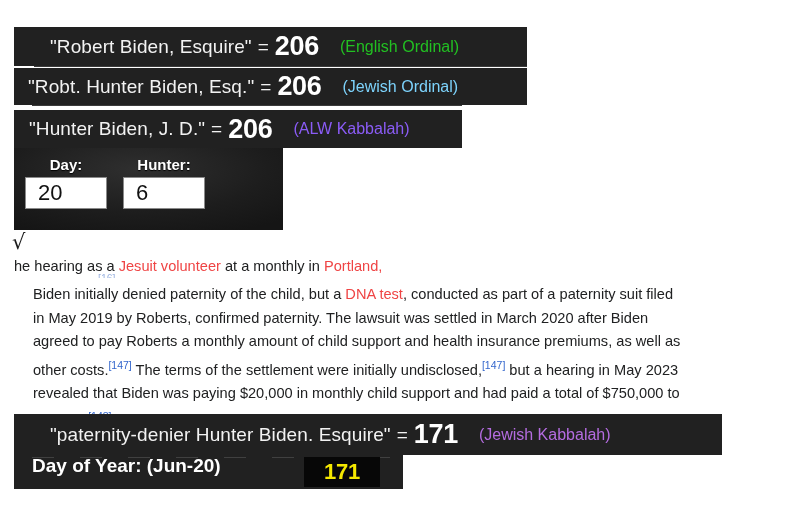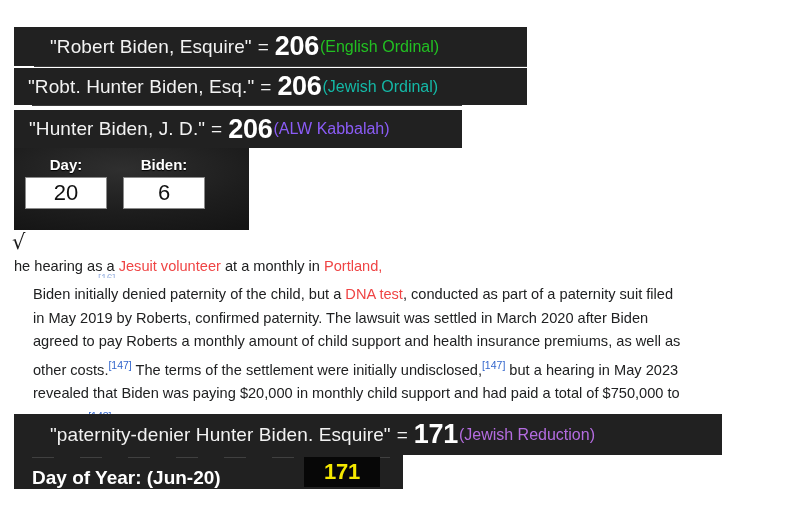--- a/index.html
+++ b/index.html
@@ -37,21 +37,21 @@
     padding: 0 6px;
   }
   .gbar .value {
     color: #ffffff;
     font-size: 27px;
     font-weight: bold;
     letter-spacing: -0.3px;
   }
   .gbar .cipher {
     font-size: 16px;
-    padding-left: 1px;
+    padding-left: 21px;
   }
 
   
   .hairline {
     position: absolute;
     height: 1px;
     background: #3b3b3b;
   }
 
   
@@ -74,22 +74,22 @@
     margin-bottom: 4px;
     text-shadow: 0 1px 1px #000;
   }
   .dm-input {
     box-sizing: border-box;
     background: #ffffff;
     color: #111111;
     border: 1px solid #8a8a8a;
     font-family: "Liberation Sans", sans-serif;
     font-size: 22px;
-    text-align: center;
-    padding: 0;
+    text-align: left;
+    padding: 12px;
     display: block;
     outline: none;
   }
 
   
   #radical-glyph {
     position: absolute;
     color: #1a1a1a;
     font-family: "DejaVu Sans", sans-serif;
     font-size: 21px;
@@ -113,21 +113,21 @@
     font-family: "Liberation Sans", sans-serif;
     overflow: hidden;
     height: 6px;
   }
 
   
   #doy-bar {
     position: absolute;
     background: #212121;
     display: flex;
-    align-items: flex-end;
+    align-items: flex-start;
     box-sizing: border-box;
     overflow: hidden;
   }
   #doy-label {
     color: #ffffff;
     font-size: 19px;
     font-weight: bold;
     white-space: nowrap;
   }
   #doy-value-box {
@@ -166,61 +166,61 @@
   <span class="eq">=</span>
   <span class="value">206</span>
   <span class="cipher" style="color:#22c022;">(English Ordinal)</span>
 </div>
 <div class="hairline" style="left:34px; top:66px; width:493px;"></div>
 
 <div class="gbar" id="gbar-2" style="left:14px; top:68px; width:513px; height:37px; padding-left:14px;">
   <span class="phrase">"Robt. Hunter Biden, Esq."</span>
   <span class="eq">=</span>
   <span class="value">206</span>
-  <span class="cipher" style="color:#14b8a6;">(Jewish Ordinal)</span>
+  <span class="cipher" style="color:#7dd3fc;">(Jewish Ordinal)</span>
 </div>
 <div class="hairline" style="left:32px; top:105px; width:430px;"></div>
 
 <div class="gbar" id="gbar-3" style="left:14px; top:110px; width:448px; height:38px; padding-left:15px;">
   <span class="phrase">"Hunter Biden, J. D."</span>
   <span class="eq">=</span>
   <span class="value">206</span>
   <span class="cipher" style="color:#8b5cf6;">(ALW Kabbalah)</span>
 </div>
 
-<div id="daymonth-panel" style="left:14px; top:148px; width:235px; height:82px;">
+<div id="daymonth-panel" style="left:14px; top:148px; width:269px; height:82px;">
 
   <div class="dm-group" style="left:11px; top:8px; width:82px;">
     <span class="dm-label">Day:</span>
     <input class="dm-input" id="day-input" type="text" style="width: 82px; height: 32px;" value="20">
   </div>
 
   <div class="dm-group" style="left:109px; top:8px; width:82px;">
-    <span class="dm-label">Biden:</span>
+    <span class="dm-label">Hunter:</span>
     <input class="dm-input" id="month-input" type="text" style="width: 82px; height: 32px;" value="6">
   </div>
 </div>
 
 <div id="radical-glyph" style="left:12px; top:232px;">√</div>
 
 <div id="clipped-ref" style="left:98px; top:272px; width:26px;">[16]</div>
 
 <div class="wikitext" style="left:14px; top:255px; width:500px;">
   <span>he hearing as a </span><span class="wikilink">Jesuit volunteer</span><span> at a monthly in </span><span class="wikilink">Portland,</span>
 </div>
 
 <div class="wikitext" style="left:33px; top:283px; width:655px;">
   <span>Biden initially denied paternity of the child, but a </span><span class="wikilink">DNA test</span><span>, conducted as part of a paternity suit filed in May 2019 by Roberts, confirmed paternity. The lawsuit was settled in March 2020 after Biden agreed to pay Roberts a monthly amount of child support and health insurance premiums, as well as other costs.</span><span class="wikiref">[147]</span><span> The terms of the settlement were initially undisclosed,</span><span class="wikiref">[147]</span><span> but a hearing in May 2023 revealed that Biden was paying $20,000 in monthly child support and had paid a total of $750,000 to Roberts.</span><span class="wikiref">[148]</span>
 </div>
 
 <div class="gbar" id="gbar-bottom" style="left:14px; top:414px; width:708px; height:41px; padding-left:36px;">
   <span class="phrase">"paternity-denier Hunter Biden. Esquire"</span>
   <span class="eq">=</span>
   <span class="value">171</span>
-  <span class="cipher" style="color:#b46ce0;">(Jewish Reduction)</span>
+  <span class="cipher" style="color:#b46ce0;">(Jewish Kabbalah)</span>
 </div>
 
 <div id="doy-bar" style="left:14px; top:455px; width:389px; height:34px; padding-left:18px;">
   <div class="tickrow" style="left:18px; top:2px;">
     <i></i>
       <i></i>
       <i></i>
       <i></i>
       <i></i>
       <i></i>

